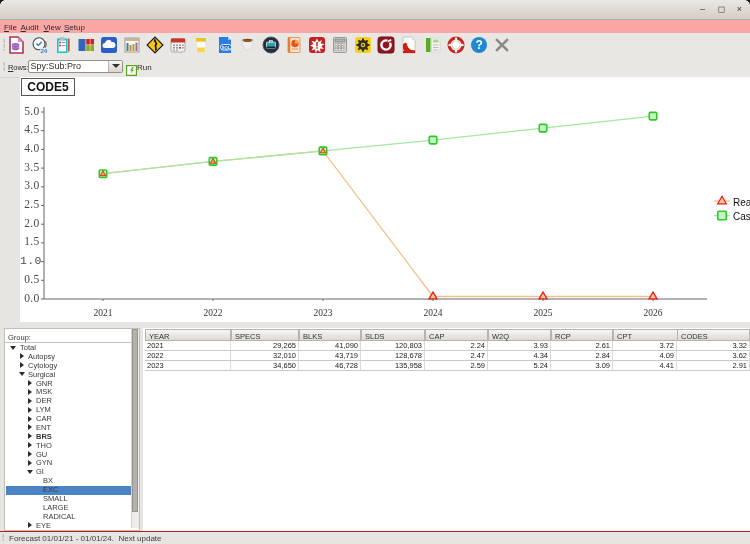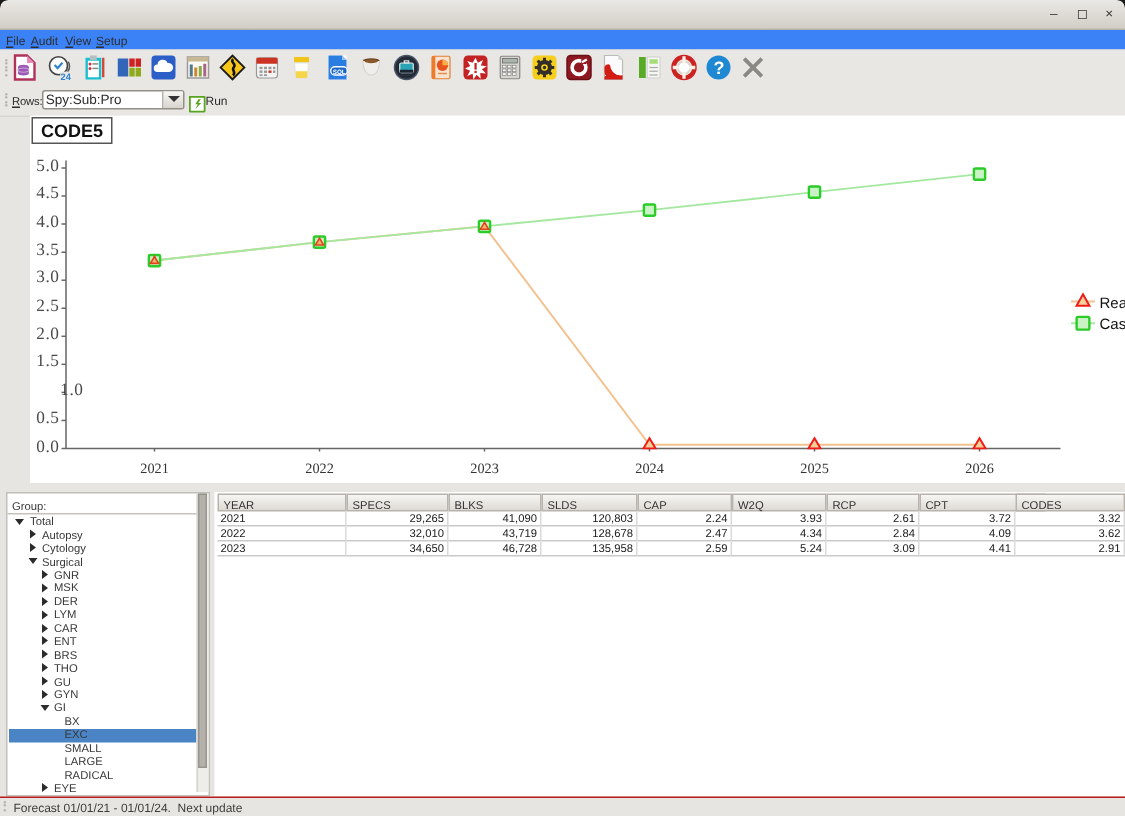--- a/index.html
+++ b/index.html
@@ -6,21 +6,21 @@
   body{width:750px;height:544px;position:relative;overflow:hidden;
        background:#e7e5e2;font-family:"Liberation Sans", sans-serif;}
   .abs{position:absolute;}
   
   #titlebar{left:0;top:0;width:750px;height:19px;
     background:linear-gradient(#eae8e4,#d2cec7);
     border-bottom:1px solid #b3afa8;}
   #title{width:100%;text-align:center;font-size:7.5px;font-weight:bold;color:#3a3835;top:5px;left:0;}
   .winbtn{top:4px;width:11px;height:11px;font-size:9px;color:#3a3a3a;text-align:center;line-height:11px;}
   
-  #menubar{left:0;top:20px;width:750px;height:13px;background:#3b82f6;}
+  #menubar{left:0;top:20px;width:750px;height:13px;background:#fca5a5;}
   .menu{top:3px;font-size:8px;color:#2d2d2d;}
   .menu u{text-decoration:underline;}
   
   #toolbar{left:0;top:33px;width:750px;height:25px;background:#e9e7e4;}
   .grip{width:3px;color:#b9b5ae;font-size:4px;line-height:2.4px;letter-spacing:0;}
   .ticon{top:3px;width:18px;height:18px;}
   
   #rowsbar{left:0;top:58px;width:750px;height:19px;background:#e9e7e4;border-bottom:1px solid #d8d5cf;}
   #rowslbl{left:8px;top:4.5px;font-size:7.5px;letter-spacing:-0.1px;color:#2d2d2d;}
   #combo{left:28px;top:1.5px;width:93px;height:11px;background:#fff;border:1px solid #948f88;border-radius:2px;}
@@ -295,21 +295,21 @@
     <polygon points="413,215.1 409.0,221.9 417.0,221.9" fill="#f6cf9b" stroke="#ee1c14" stroke-width="1.3" stroke-linejoin="miter"></polygon>
     <polygon points="523,215.1 519.0,221.9 527.0,221.9" fill="#f6cf9b" stroke="#ee1c14" stroke-width="1.3" stroke-linejoin="miter"></polygon>
     <polygon points="633,215.1 629.0,221.9 637.0,221.9" fill="#f6cf9b" stroke="#ee1c14" stroke-width="1.3" stroke-linejoin="miter"></polygon>
     <line x1="694" y1="124" x2="710" y2="124" stroke="#f3c18d" stroke-width="1.3"></line>
     <polygon points="702,119.2 697.7,126.8 706.3,126.8" fill="#f6cf9b" stroke="#ee1c14" stroke-width="1.3" stroke-linejoin="miter"></polygon>
     <line x1="694" y1="138.5" x2="710" y2="138.5" stroke="#a5e8a0" stroke-width="1.3"></line>
     <rect x="697.75" y="134.25" width="8.5" height="8.5" fill="#c9f3c4" stroke="#2ccc28" stroke-width="1.6" rx="1"></rect>
     </svg>
     <span class="ylab abs" style="left:0px;top:214.5px;">0.0</span>
     <span class="ylab abs" style="left:0px;top:195.8px;">0.5</span>
-    <span class="ylab abs" style="left:16px;top:177.1px;">1.0</span>
+    <span class="ylab abs" style="left:0px;top:177.1px;font-family:Liberation Mono, monospace;">1.0</span>
     <span class="ylab abs" style="left:0px;top:158.4px;">1.5</span>
     <span class="ylab abs" style="left:0px;top:139.7px;">2.0</span>
     <span class="ylab abs" style="left:0px;top:121.0px;">2.5</span>
     <span class="ylab abs" style="left:0px;top:102.3px;">3.0</span>
     <span class="ylab abs" style="left:0px;top:83.6px;">3.5</span>
     <span class="ylab abs" style="left:0px;top:64.9px;">4.0</span>
     <span class="ylab abs" style="left:0px;top:46.2px;">4.5</span>
     <span class="ylab abs" style="left:0px;top:27.5px;">5.0</span>
     <span class="xlab abs" style="left:63px;top:231px;">2021</span>
     <span class="xlab abs" style="left:173px;top:231px;">2022</span>
@@ -338,21 +338,21 @@
     <span class="titem abs" style="left:31px;top:58.4px;">MSK</span>
     <div class="tarr-r abs" style="left:23px;top:68.8px;"></div>
     <span class="titem abs" style="left:31px;top:67.3px;">DER</span>
     <div class="tarr-r abs" style="left:23px;top:77.7px;"></div>
     <span class="titem abs" style="left:31px;top:76.2px;">LYM</span>
     <div class="tarr-r abs" style="left:23px;top:86.5px;"></div>
     <span class="titem abs" style="left:31px;top:85.0px;">CAR</span>
     <div class="tarr-r abs" style="left:23px;top:95.4px;"></div>
     <span class="titem abs" style="left:31px;top:93.9px;">ENT</span>
     <div class="tarr-r abs" style="left:23px;top:104.3px;"></div>
-    <span class="titem abs" style="left:31px;top:102.8px;">BRS</span>
+    <span class="titem abs" style="left:31px;top:102.8px;font-weight:bold;">BRS</span>
     <div class="tarr-r abs" style="left:23px;top:113.2px;"></div>
     <span class="titem abs" style="left:31px;top:111.7px;">THO</span>
     <div class="tarr-r abs" style="left:23px;top:122.1px;"></div>
     <span class="titem abs" style="left:31px;top:120.6px;">GU</span>
     <div class="tarr-r abs" style="left:23px;top:130.9px;"></div>
     <span class="titem abs" style="left:31px;top:129.4px;">GYN</span>
     <div class="tarr-d abs" style="left:22px;top:140.8px;"></div>
     <span class="titem abs" style="left:31px;top:138.3px;">GI</span>
     <span class="titem abs" style="left:38px;top:147.2px;">BX</span>
     <span class="titem abs" style="left:38px;top:156.1px;">EXC</span>

